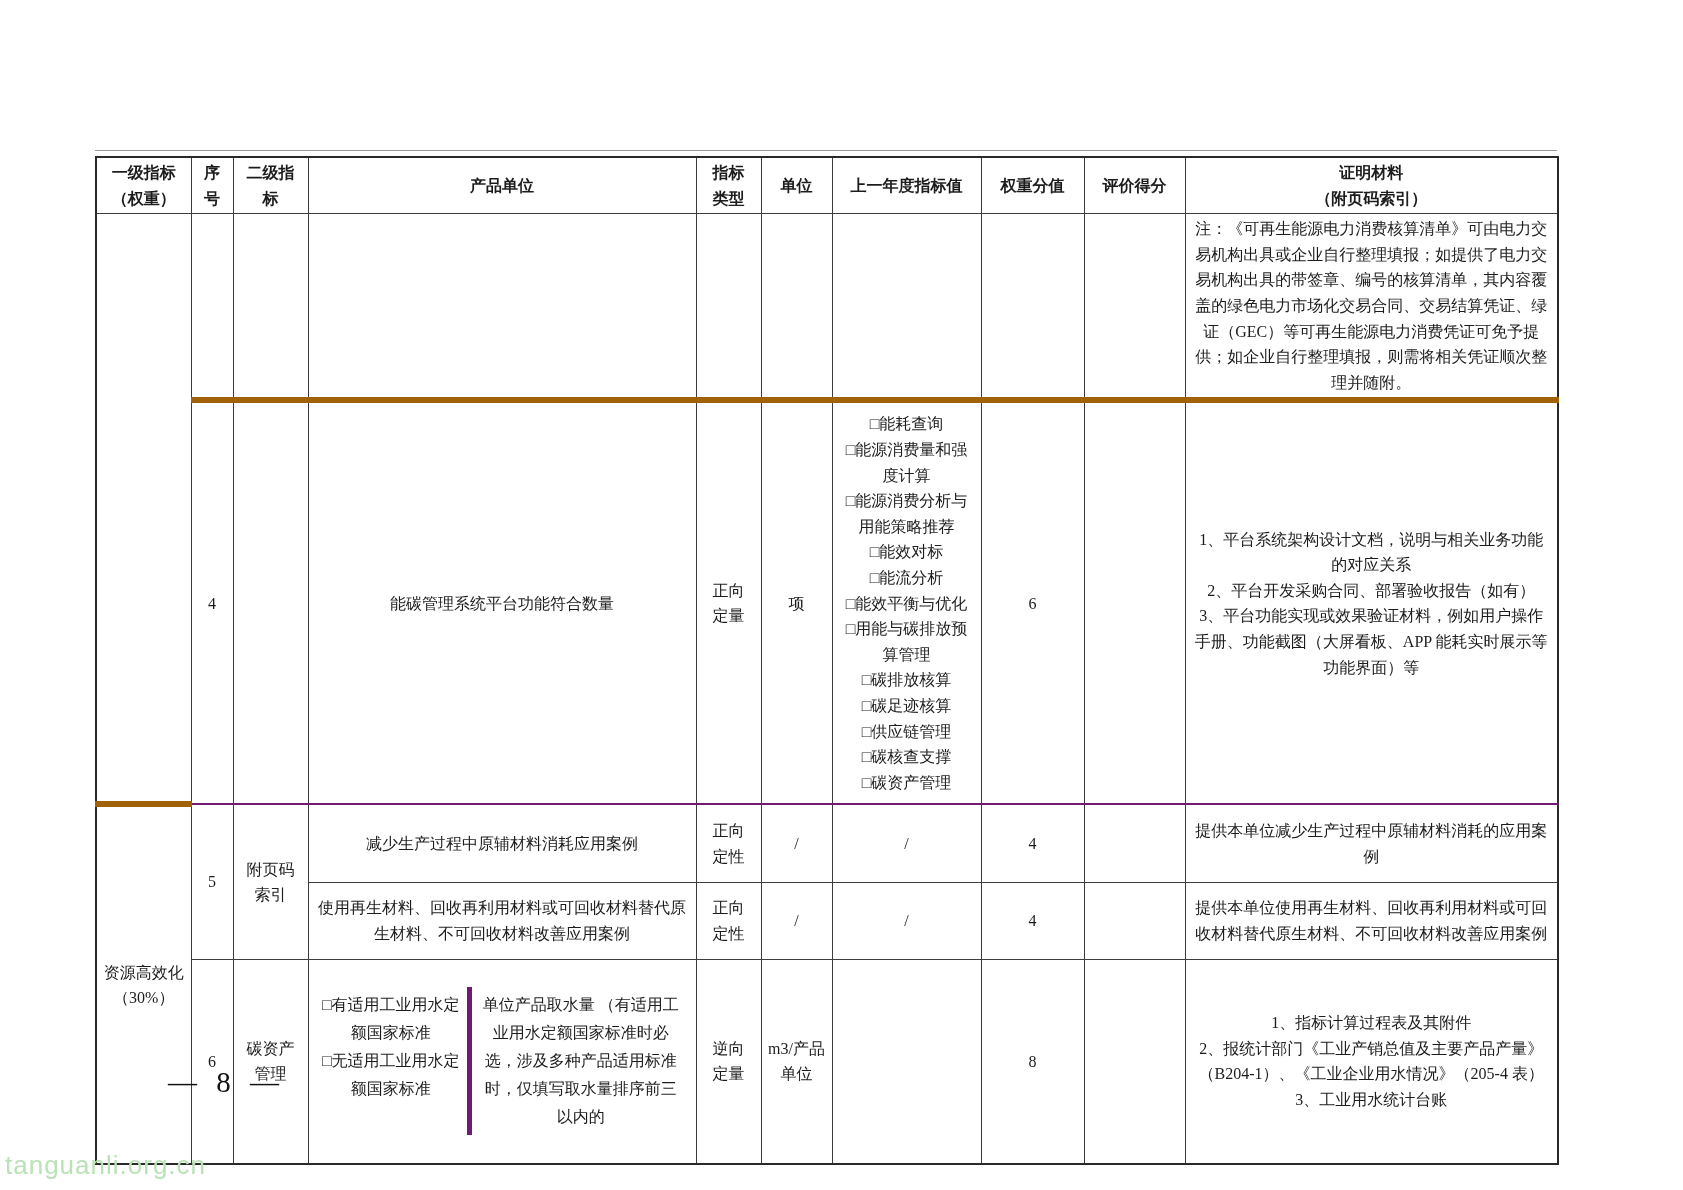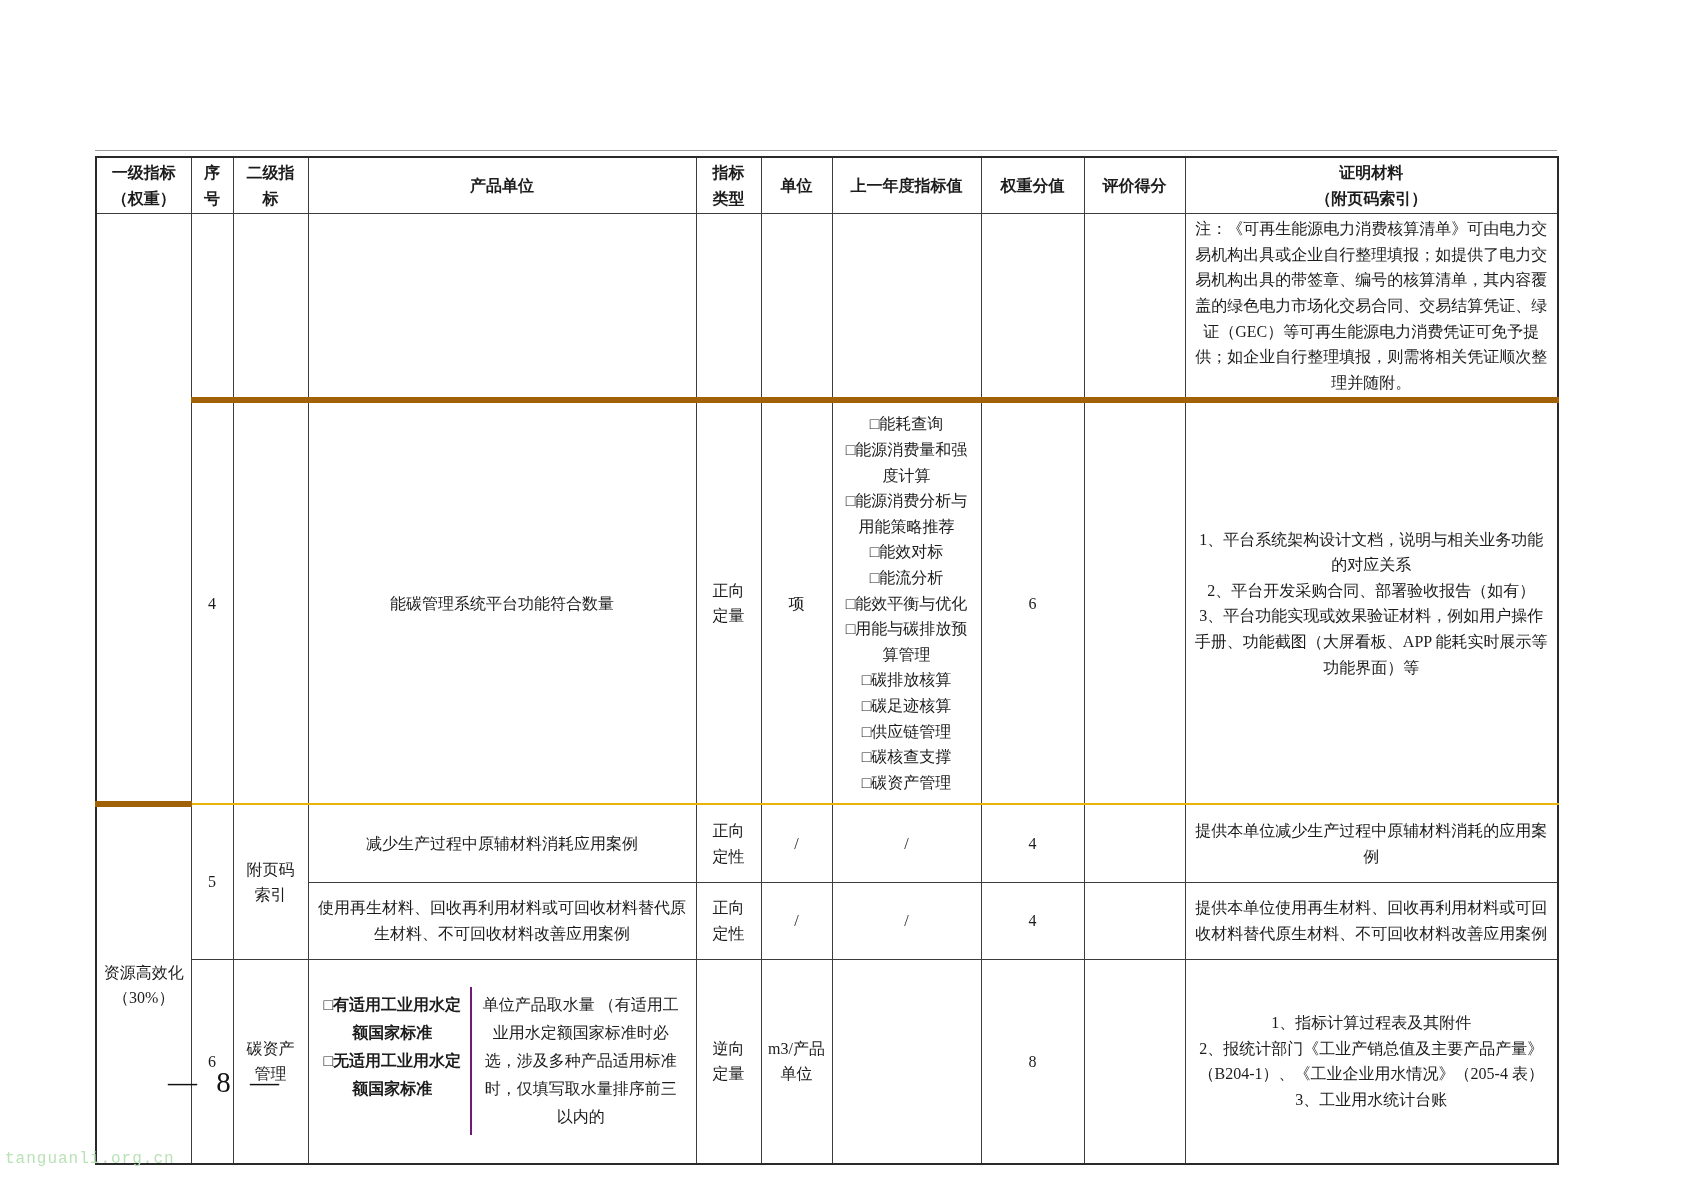--- a/index.html
+++ b/index.html
@@ -33,21 +33,21 @@
   }
   table.main{border:2px solid #2a2a2a;}
   th.hdr{
     font-family:"Liberation Sans","DejaVu Sans",sans-serif;
     font-weight:bold;
     font-size:17px;
     line-height:1.45;
     border-bottom:3px solid #555;
   }
   tr.r-note td{border-bottom:6px solid #a16207;}
-  tr.r4 td{border-bottom:2px solid #eab308;}
+  tr.r4 td{border-bottom:2px solid #701a75;}
   .h-hdr{height:44px;}
   .h-note{height:153px;}
   .h-r4{height:404px;}
   .h-r5a{height:78px;}
   .h-r5b{height:77px;}
   .h-r6{height:101px;}
   td.note-cell{
     text-align:justify;
     vertical-align:top;
     padding:4px 10px;
@@ -59,38 +59,38 @@
   }
   td.checklist{
     padding:2px 4px;
     line-height:1.58;
     font-size:16px;
   }
   td.split-cell{padding:0;vertical-align:top;}
   .split-wrap{display:flex;width:100%;height:100%;}
   .split-left{
     width:42%;box-sizing:border-box;
-    border-right:2px solid #701a75;
+    border-right:5px solid #701a75;
     display:flex;align-items:flex-start;justify-content:center;
-    padding:4px 6px;white-space:pre-line;line-height:1.75;font-weight:bold;
+    padding:4px 6px;white-space:pre-line;line-height:1.75;
   }
   .split-right{
     width:58%;box-sizing:border-box;
     display:flex;align-items:flex-start;justify-content:center;
     padding:4px 8px;line-height:1.75;
   }
   .page-number{
     position:absolute;left:168px;top:1066px;
     font-size:29px;letter-spacing:6px;color:#111;
     font-family:"Liberation Serif","DejaVu Serif",serif;
   }
   .watermark{
     position:absolute;left:5px;top:1150px;
-    font-size:16px;color:#b9e2b6;
-    font-family:Liberation Mono, monospace;
+    font-size:26px;color:#b9e2b6;
+    font-family:Liberation Sans, sans-serif;
     letter-spacing:1px;
   }
 </style>
 </head>
 <body>
 
 <div class="page">
 
   <div class="top-hairline"></div>
 

